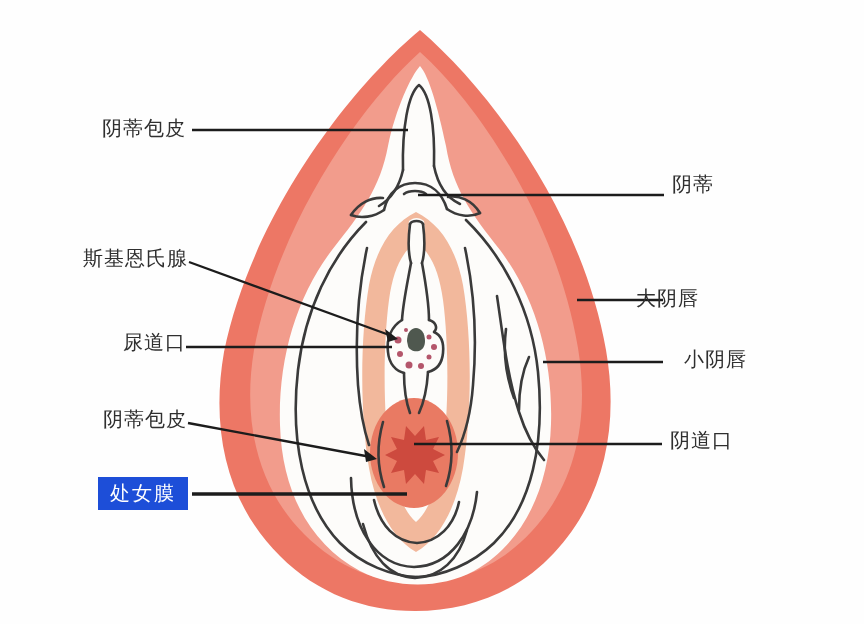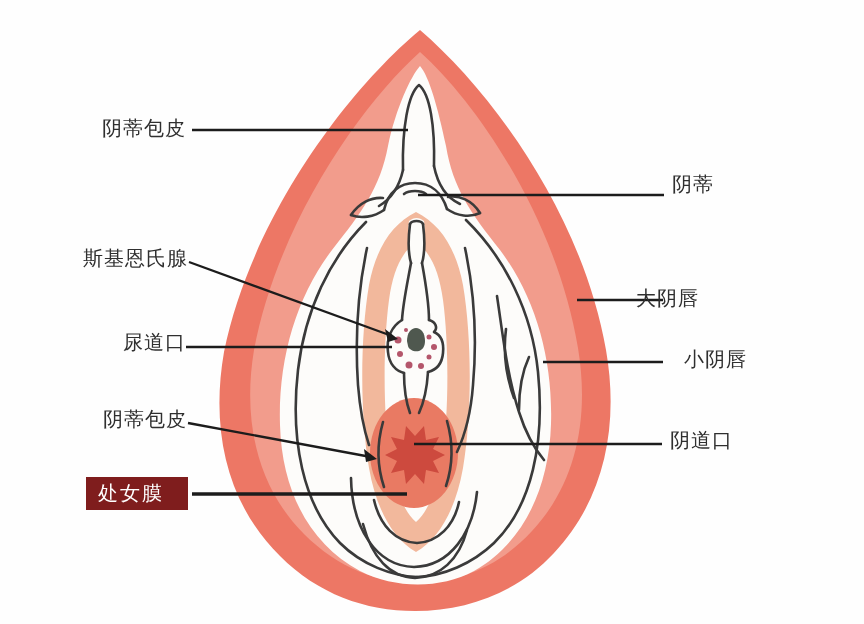--- a/index.html
+++ b/index.html
@@ -12,23 +12,23 @@
   .lbl{
     position:absolute;
     font-size:20px;
     letter-spacing:1px;
     line-height:1;
     color:#2f2f2f;
     white-space:nowrap;
   }
   .lbl.right-align{text-align:right;}
   .lbl.hymen-box{
-    background:#7f1d1d;
+    background:#1d4ed8;
     color:#ffffff;
-    padding:6px 24px 7px 12px;
+    padding:6px 12px 7px 12px;
     letter-spacing:2px;
   }
 </style>
 </head>
 <body>
 
 <div class="stage">
 
   <svg width="864" height="624" viewBox="0 0 864 624">
 

